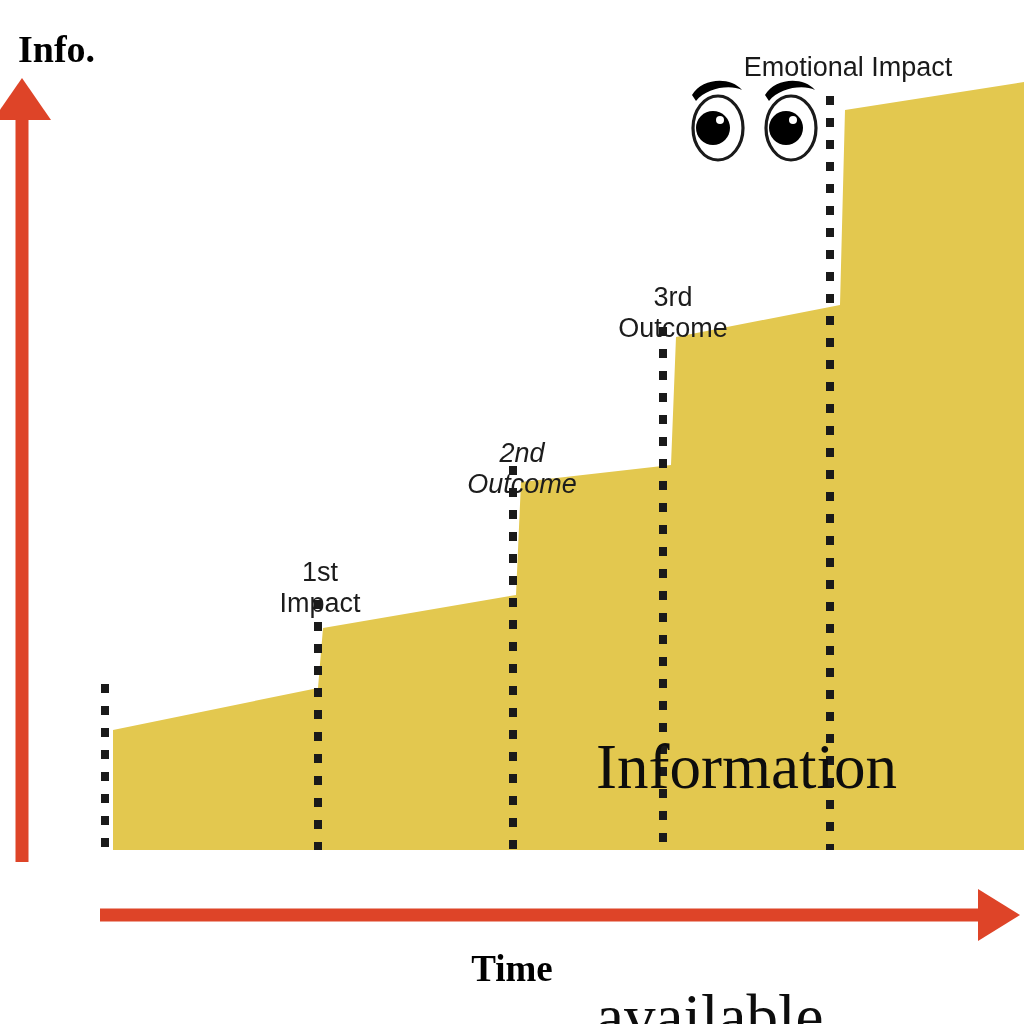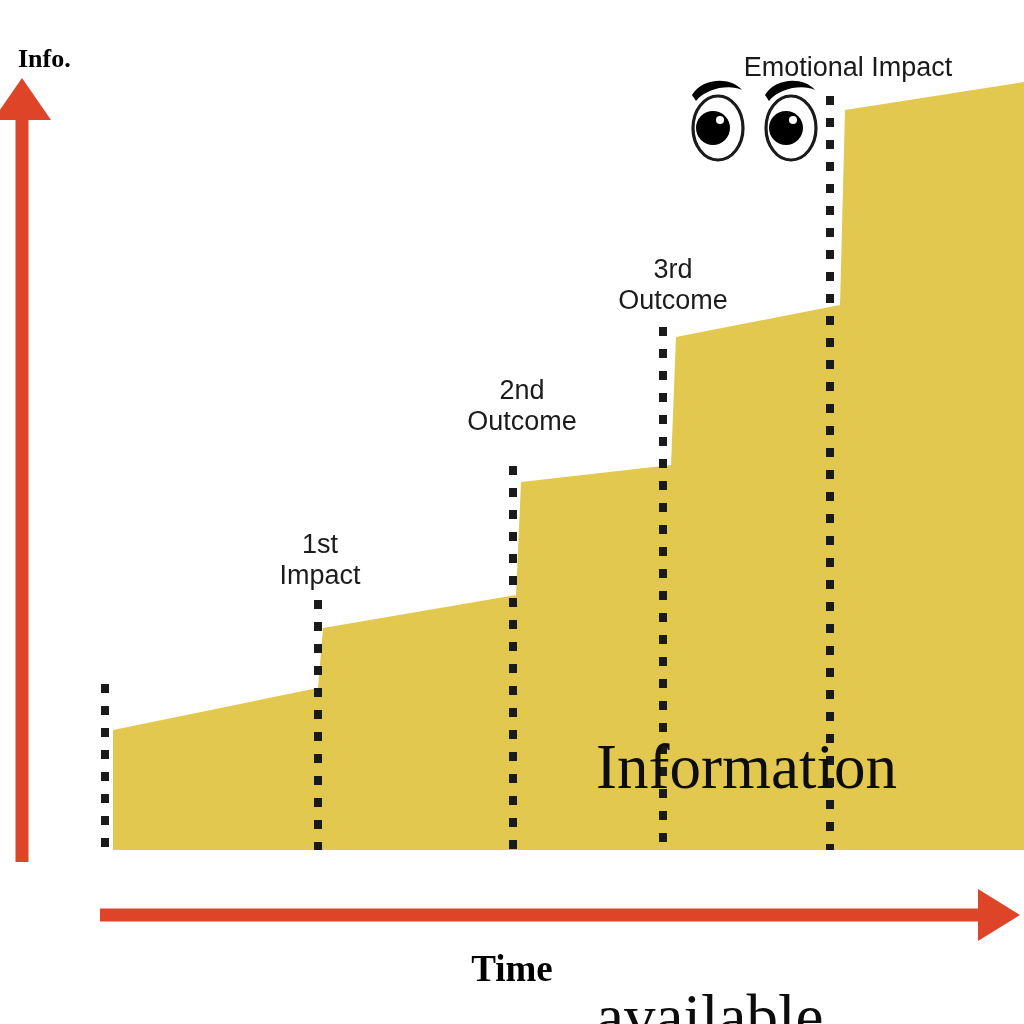--- a/index.html
+++ b/index.html
@@ -35,53 +35,55 @@
     position: absolute;
     color: #000000;
     font-family: "Liberation Serif", serif;
     line-height: 1.12;
     white-space: pre;
   }
 
   
   #info-axis-title {
     left: 18px;
-    top: 44px;
-    font-size: 26px;
+    top: 28px;
+    font-size: 38px;
     font-weight: bold;
   }
   #time-axis-title {
     left: 0;
     top: 948px;
     width: 1024px;
     text-align: center;
     font-size: 37px;
     font-weight: bold;
   }
 
   
   .step-label {
     text-align: center;
     font-size: 27px;
     color: #1c1c1c;
+    margin-top: 28px;
   }
   #label-decision {
     left: 0px;
     top: 592px;
     width: 215px;
   }
   #label-outcome-1 {
     left: 225px;
     top: 529px;
     width: 190px;
   }
   #label-outcome-2 {
     left: 427px;
-    top: 375px;
+    top: 410px;
     width: 190px;
+    font-style: italic;
   }
   #label-outcome-3 {
     left: 578px;
     top: 254px;
     width: 190px;
   }
   #label-emotional-impact {
     left: 638px;
     top: 52px;
     width: 420px;

